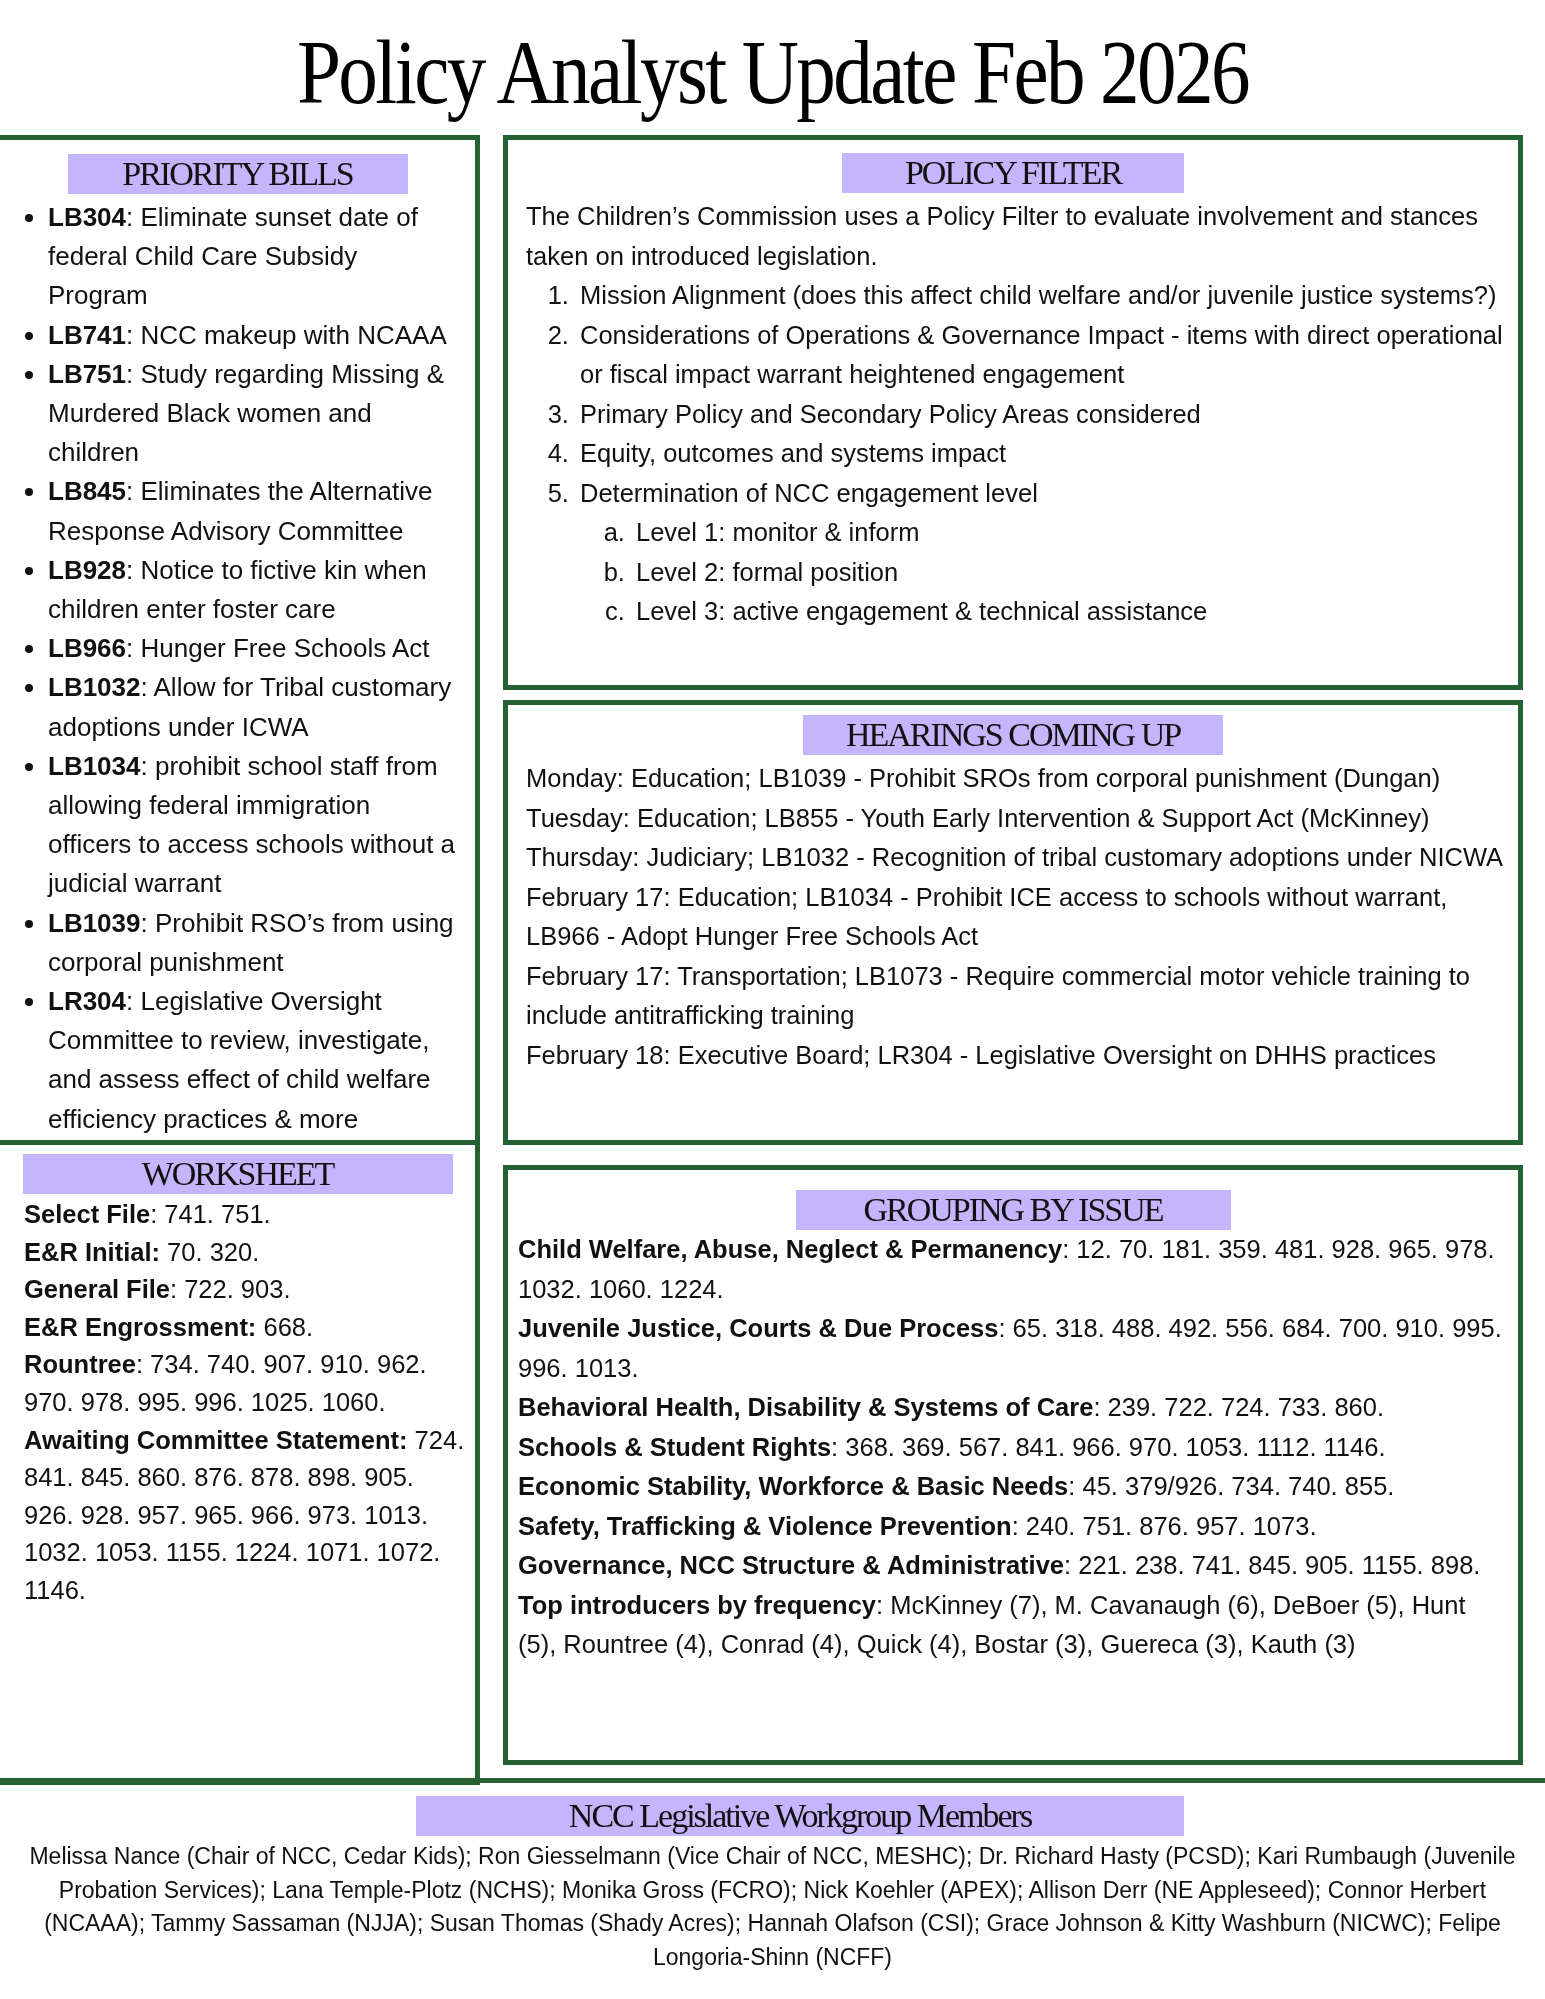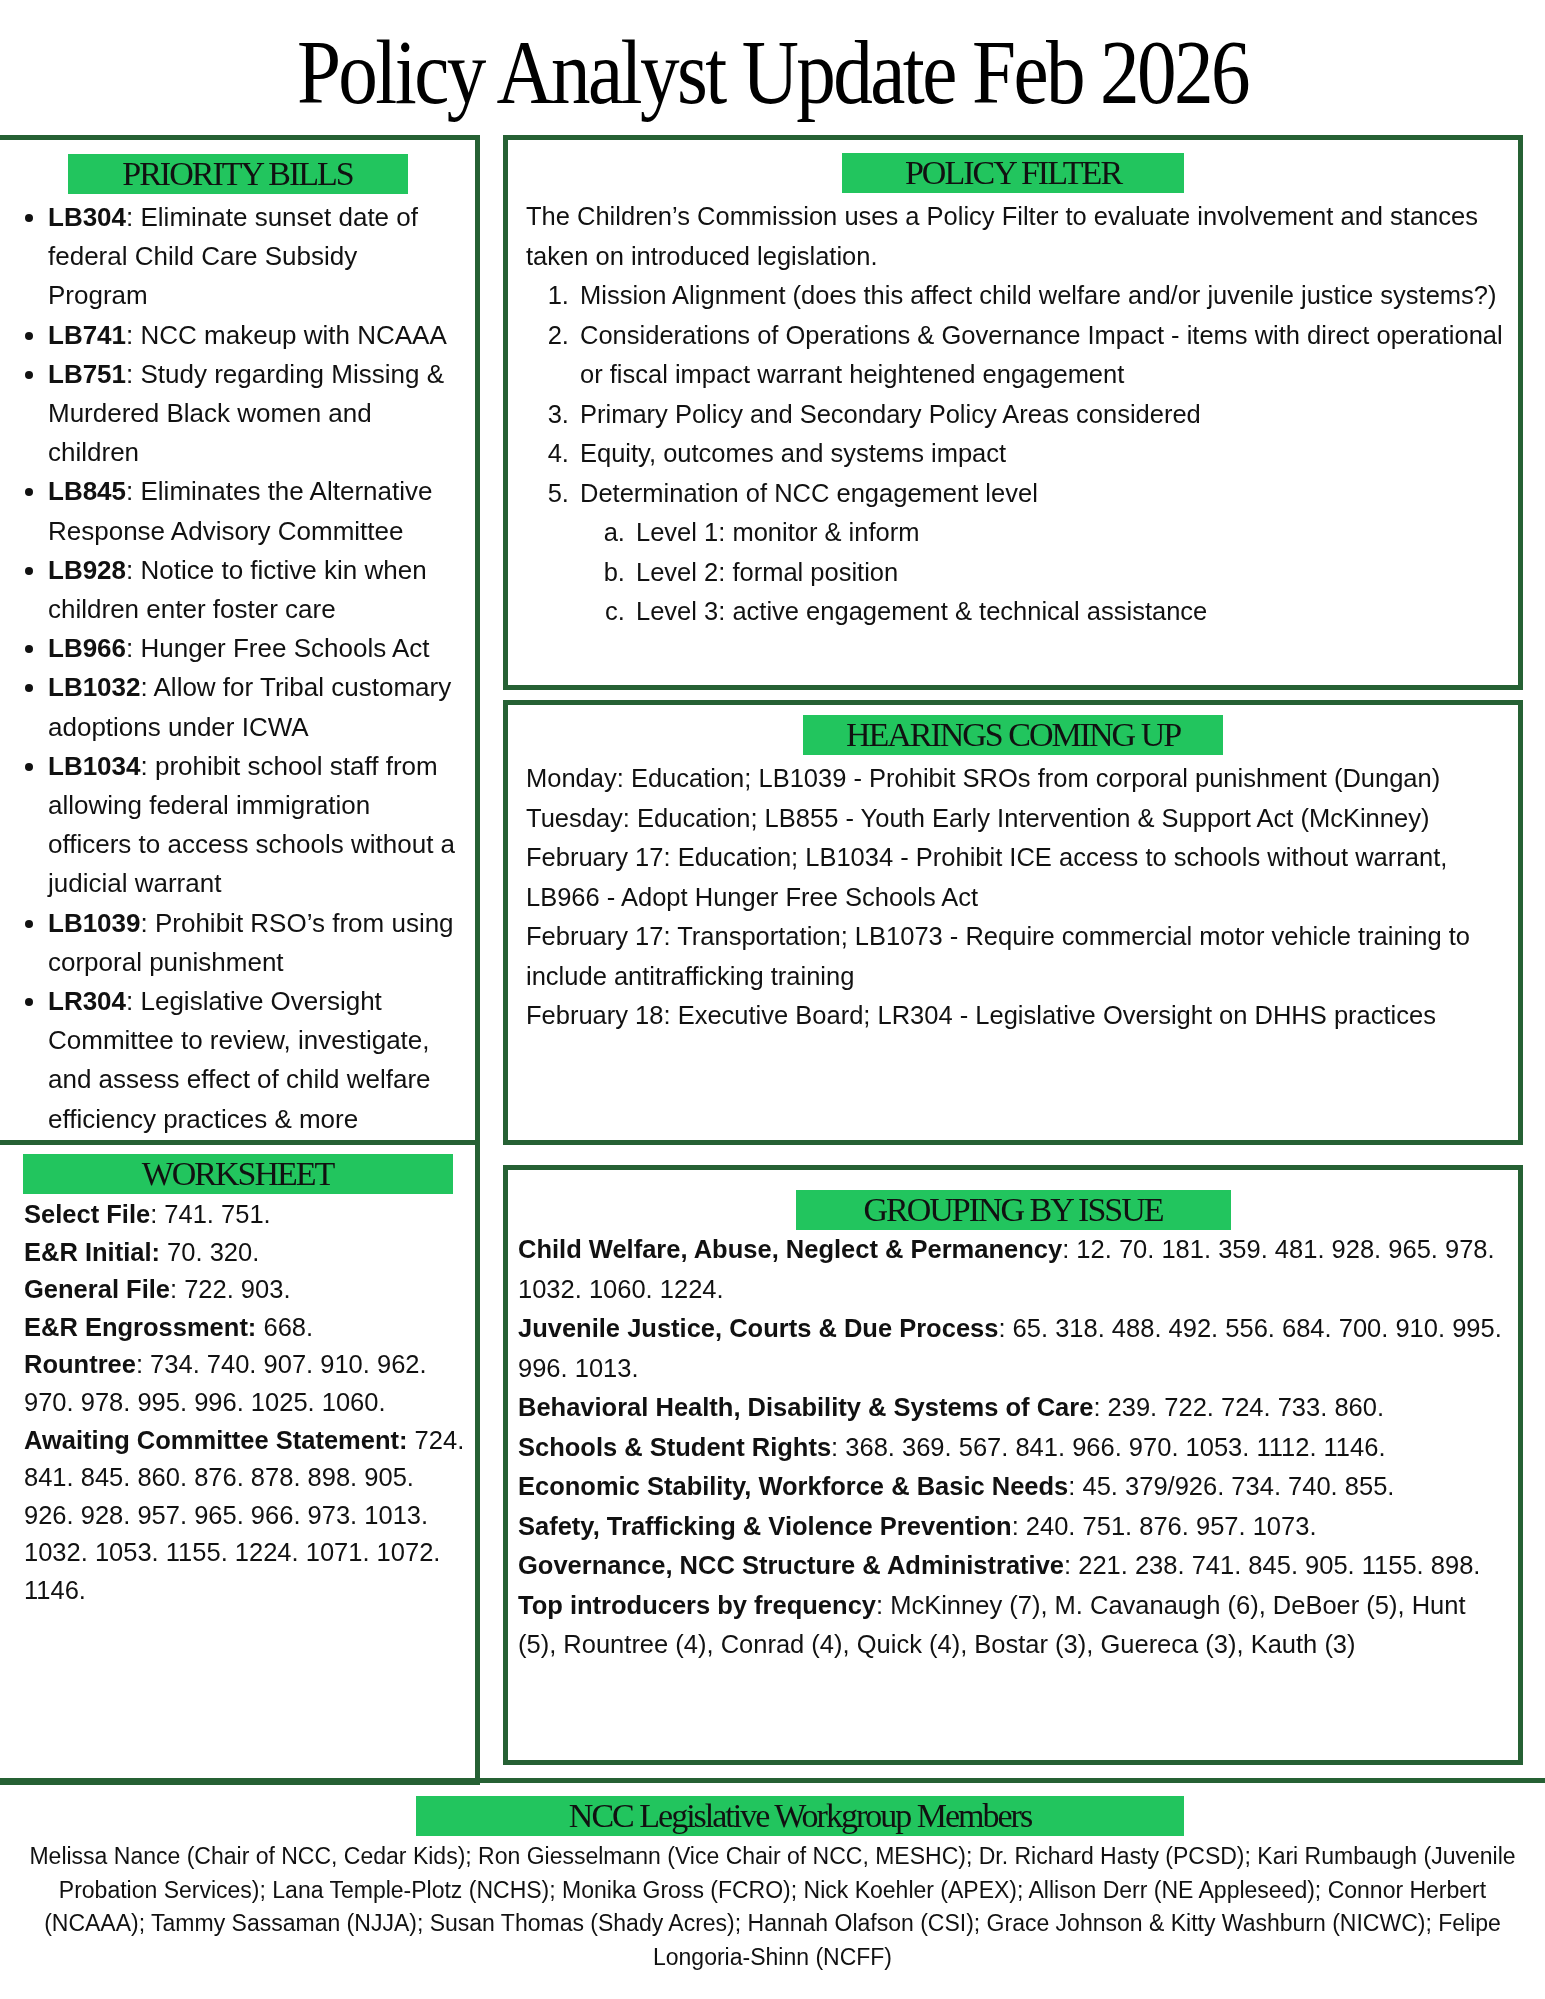--- a/index.html
+++ b/index.html
@@ -1,19 +1,19 @@
 <!DOCTYPE html>
 <html><head>
 <meta charset="utf-8">
 <style>
   html, body { margin:0; padding:0; background:#ffffff; }
   body { width:1545px; height:1999px; position:relative; overflow:hidden; color:#111; font-family:"Liberation Sans", sans-serif; }
   .title { position:absolute; top:22px; left:0; width:1545px; text-align:center; font-family:"Liberation Serif", serif; font-size:92px; line-height:100px; letter-spacing:-3px; transform:scaleX(0.86); color:#000; }
   .box { position:absolute; border:5px solid #266134; box-sizing:border-box; }
-  .hdr { display:block; margin:0 auto; background:#22c55e; text-align:center; font-family:"Liberation Serif", serif; color:#111; font-size:34px; line-height:40px; letter-spacing:-2px; }
+  .hdr { display:block; margin:0 auto; background:#c4b5fd; text-align:center; font-family:"Liberation Serif", serif; color:#111; font-size:34px; line-height:40px; letter-spacing:-2px; }
   b { font-weight:bold; }
 
   
   #priority { left:-5px; top:135px; width:485px; height:1010px; }
   #priority .hdr { width:340px; margin-top:14px; }
   #priority ul { margin:4px 0 0 0; padding:0 0 0 48px; }
   #priority li { font-size:26px; line-height:39.2px; margin:0; padding-right:17px; }
   #worksheet { left:-5px; top:1140px; width:485px; height:645px; border-top:5px solid #266134; }
   #worksheet .hdr { width:430px; margin-top:9px; }
   #worksheet .ws { padding:2px 10px 0 24px; font-size:25.5px; line-height:37.6px; }
@@ -89,20 +89,21 @@
       </li>
     </ol>
   </div>
 </section>
 
 <section class="box" id="hearings">
   <div class="hdr">HEARINGS COMING UP</div>
   <div class="body">
     <div>Monday: Education; LB1039 - Prohibit SROs from corporal punishment (Dungan)</div>
     <div>Tuesday: Education; LB855 - Youth Early Intervention &amp; Support Act (McKinney)</div>
+    <div>Thursday: Judiciary; LB1032 - Recognition of tribal customary adoptions under NICWA</div>
     <div>February 17: Education; LB1034 - Prohibit ICE access to schools without warrant, LB966 - Adopt Hunger Free Schools Act</div>
     <div>February 17: Transportation; LB1073 - Require commercial motor vehicle training to include antitrafficking training</div>
     <div>February 18: Executive Board; LR304 - Legislative Oversight on DHHS practices</div>
   </div>
 </section>
 
 <section class="box" id="grouping">
   <div class="hdr">GROUPING BY ISSUE</div>
   <div class="body">
     <div><b>Child Welfare, Abuse, Neglect &amp; Permanency</b><span>: </span><span>12. 70. 181. 359. 481. 928. 965. 978. 1032. 1060. 1224.</span></div>

